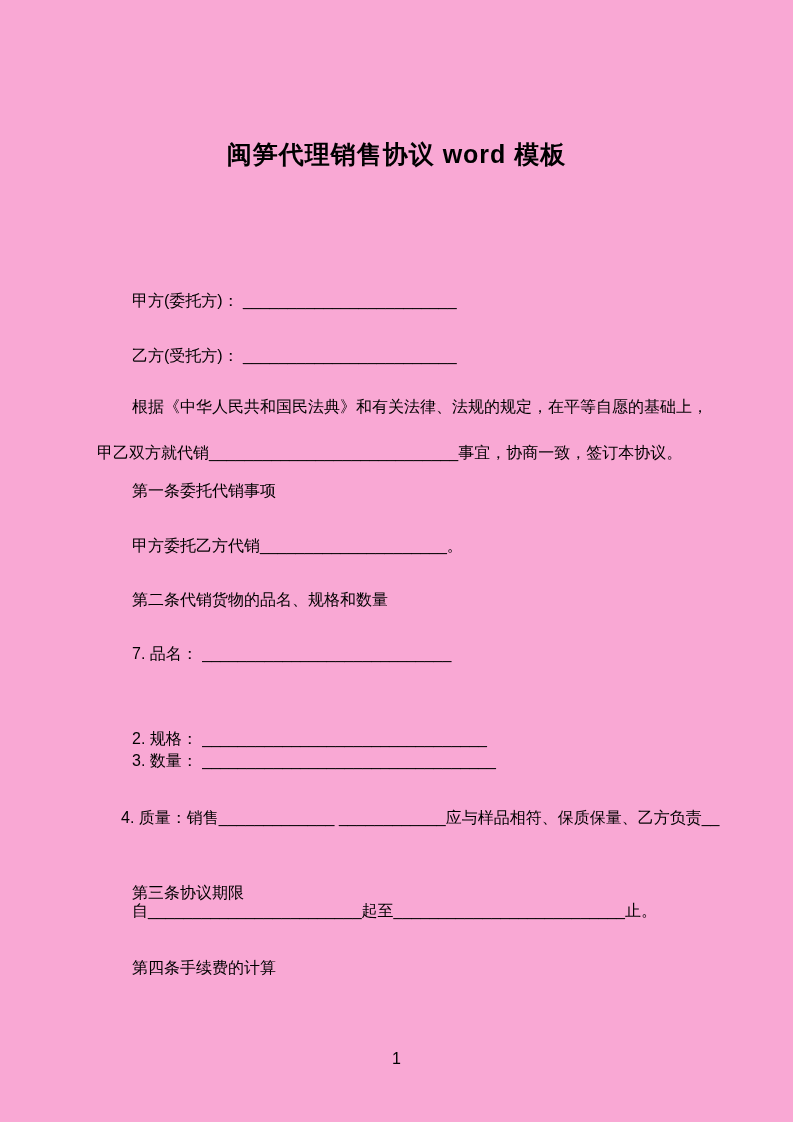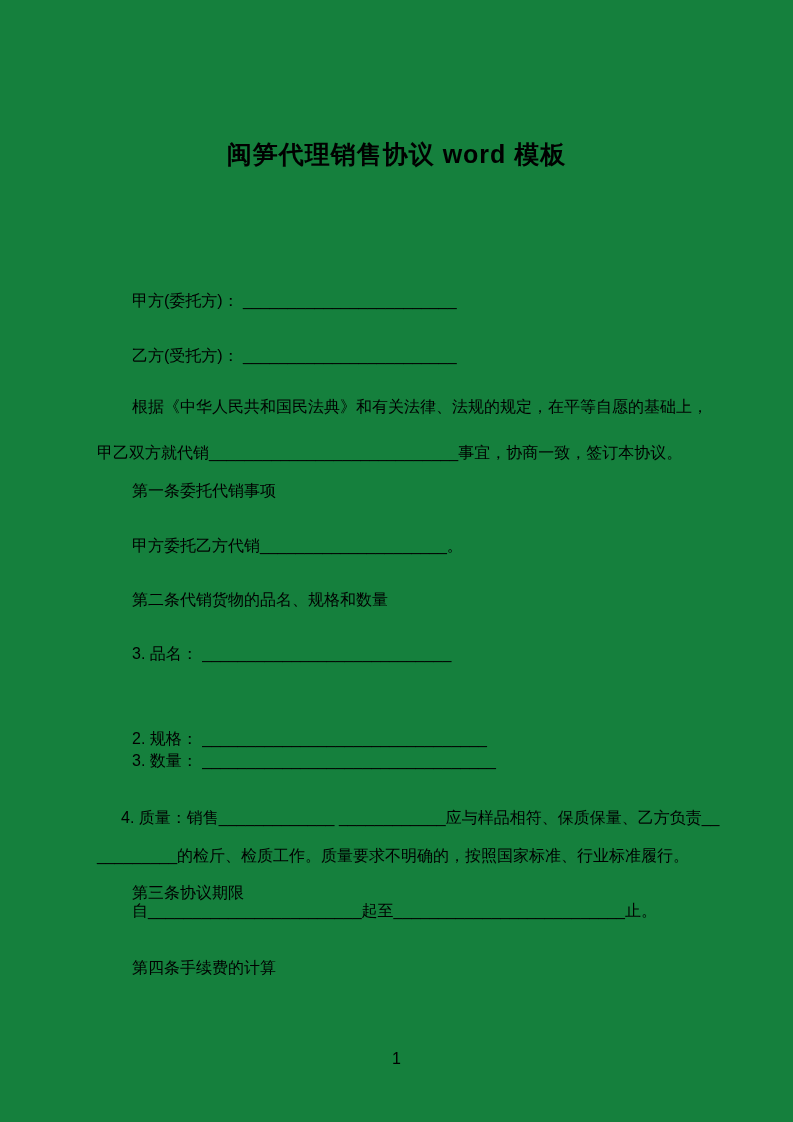--- a/index.html
+++ b/index.html
@@ -4,21 +4,21 @@
 <style>
   html, body {
     margin: 0;
     padding: 0;
     background: #ffffff;
   }
   .page {
     position: relative;
     width: 793px;
     height: 1122px;
-    background: #15803d;
+    background: #f9a8d4;
     color: #000000;
     font-family: "Liberation Sans", sans-serif;
     font-size: 16px;
     overflow: hidden;
   }
   .title {
     position: absolute;
     top: 138px;
     left: 0;
     width: 100%;
@@ -59,29 +59,28 @@
   <div class="line indent" style="top:345px">乙方(受托方)： ________________________</div>
 
   <div class="line flush" style="top:426px">甲乙双方就代销____________________________事宜，协商一致，签订本协议。</div>
 
   <div class="line indent" style="top:480px">第一条委托代销事项</div>
 
   <div class="line indent" style="top:535px">甲方委托乙方代销_____________________。</div>
 
   <div class="line indent" style="top:589px">第二条代销货物的品名、规格和数量</div>
 
-  <div class="line indent" style="top:643px">3. 品名： ____________________________</div>
+  <div class="line indent" style="top:643px">7. 品名： ____________________________</div>
 
   <div class="line indent" style="top:728px">2. 规格： ________________________________</div>
 
   <div class="line indent" style="top:750px">3. 数量： _________________________________</div>
 
   <div class="line item4" style="top:799px">4. 质量：销售_____________ ____________应与样品相符、保质保量、乙方负责__</div>
 
-  <div class="line flush" style="top:829px">_________的检斤、检质工作。质量要求不明确的，按照国家标准、行业标准履行。</div>
 
   <div class="line indent" style="top:882px">第三条协议期限</div>
 
   <div class="line indent" style="top:900px">自________________________起至__________________________止。</div>
 
   <div class="line indent" style="top:957px">第四条手续费的计算</div>
 
   <div class="pagenum">1</div>
 
 </div>

